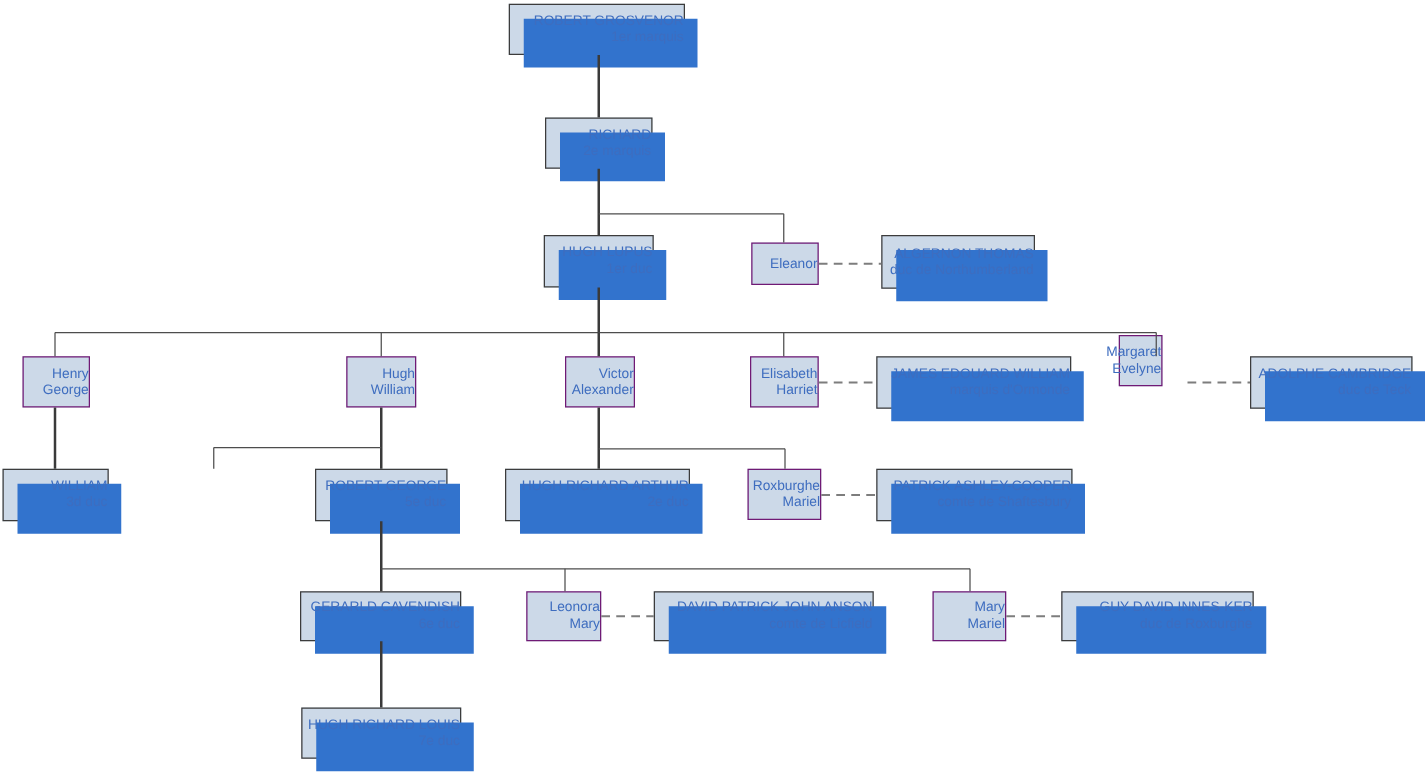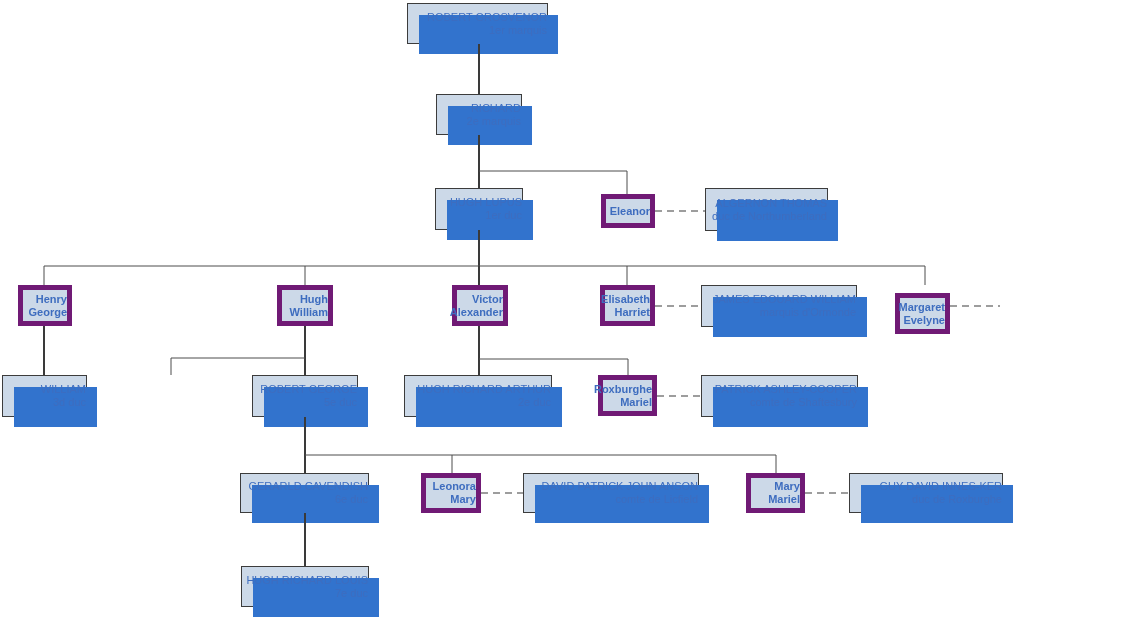--- a/index.html
+++ b/index.html
@@ -17,21 +17,21 @@
     box-sizing:border-box;
     background:#ccd9e8;
     color:#3e6dbf;
     display:flex;flex-direction:column;
     align-items:flex-end;justify-content:center;
     text-align:center;
     font-size:11px;line-height:13px;
     cursor:default;
   }
   .node.big{border:1.5px solid #3c3c3c;}
-  .node.small{border:5px solid #701a75;font-weight:bold;}
+  .node.small{border:1px solid #701a75;}
   .node.shadow::after{
     content:"";
     position:absolute;
     left:11px;top:11px;
     width:100%;height:100%;
     background:#3273cd;
     z-index:-1;
   }
   .node .l1,.node .l2{display:block;white-space:nowrap;}
   line.solid{stroke:#4d4d4d;stroke-width:1;}
@@ -123,25 +123,29 @@
   <div class="node small" style="left:600px;top:285px;width:55px;height:41px">
     <span class="l1">Elisabeth</span>
     <span class="l2">Harriet</span>
   </div>
 
   <div class="node big shadow" style="left:701px;top:285px;width:156px;height:42px">
     <span class="l1">JAMES EDOUARD WILLIAM</span>
     <span class="l2">marquis d'Ormonde</span>
   </div>
 
-  <div class="node small" style="left:895px;top:293px;width:55px;height:41px">
+  <div class="node small" style="left:895px;top:268px;width:35px;height:41px">
     <span class="l1">Margaret</span>
     <span class="l2">Evelyne</span>
   </div>
 
+  <div class="node big shadow" style="left:1000px;top:285px;width:130px;height:42px">
+    <span class="l1">ADOLPHE CAMBRIDGE</span>
+    <span class="l2">duc de Teck</span>
+  </div>
 
   <div class="node big shadow" style="left:2px;top:375px;width:85px;height:42px">
     <span class="l1">WILLIAM</span>
     <span class="l2">3d duc</span>
   </div>
 
 
   <div class="node big shadow" style="left:252px;top:375px;width:106px;height:42px">
     <span class="l1">ROBERT GEORGE</span>
     <span class="l2">5e duc</span>

